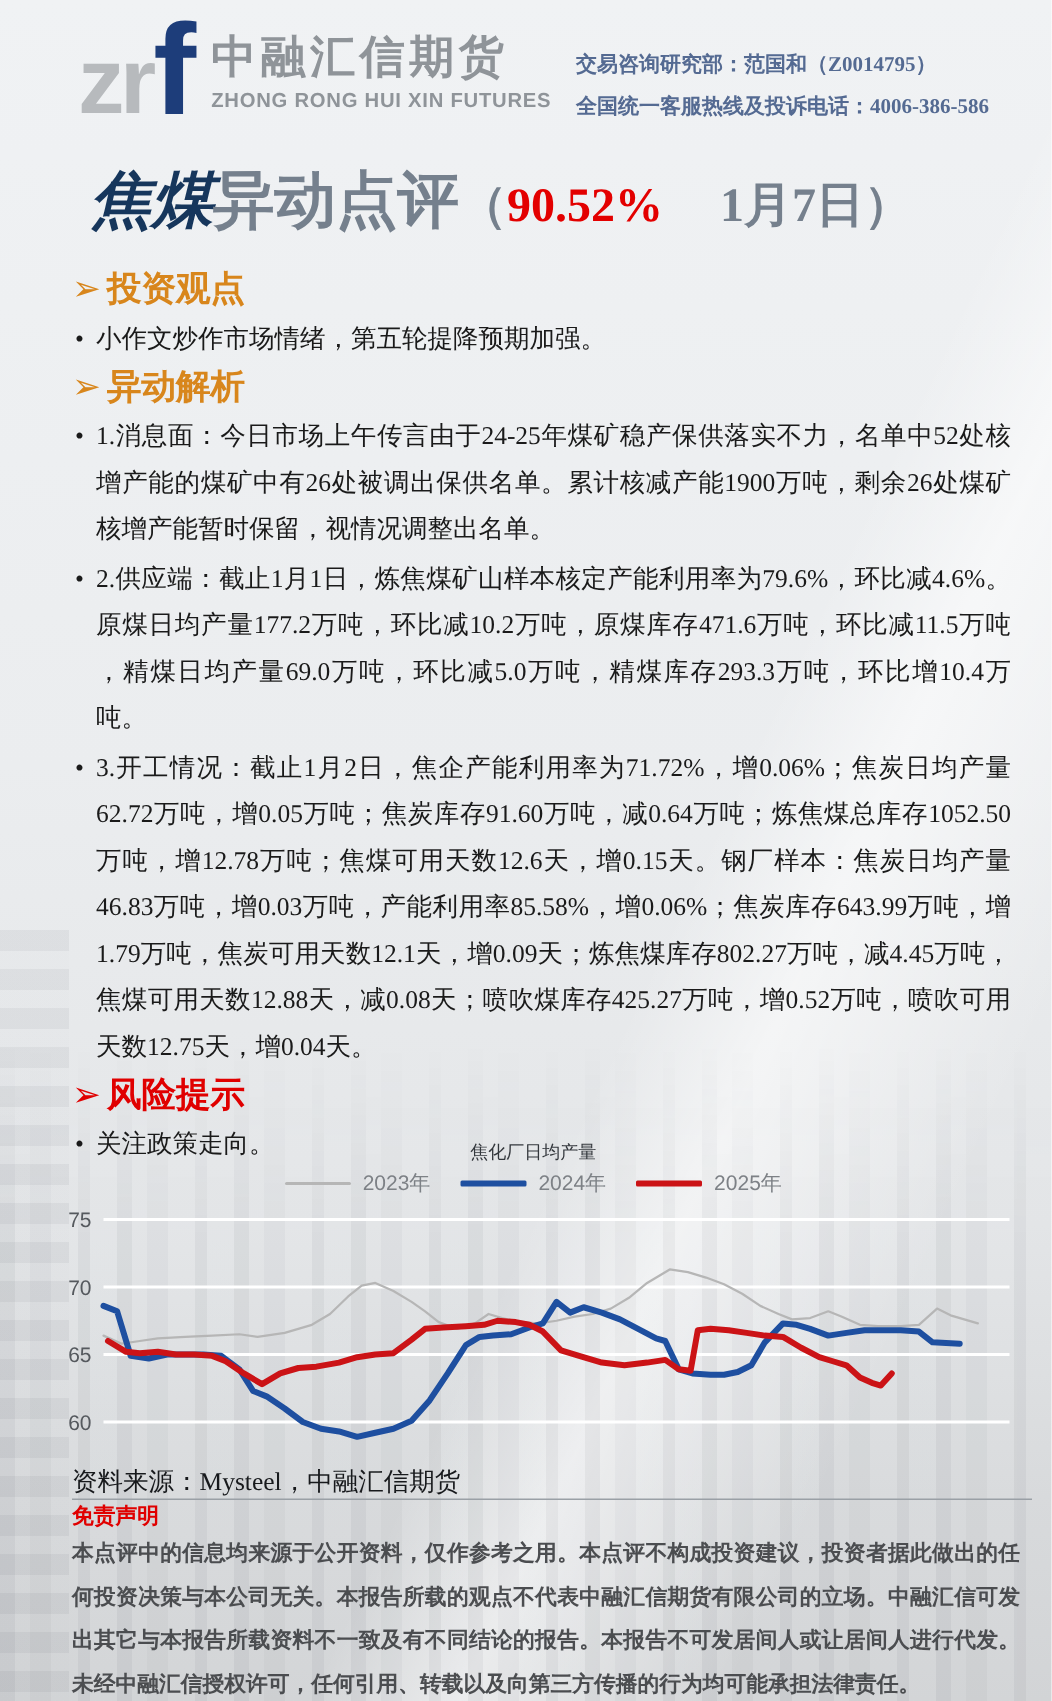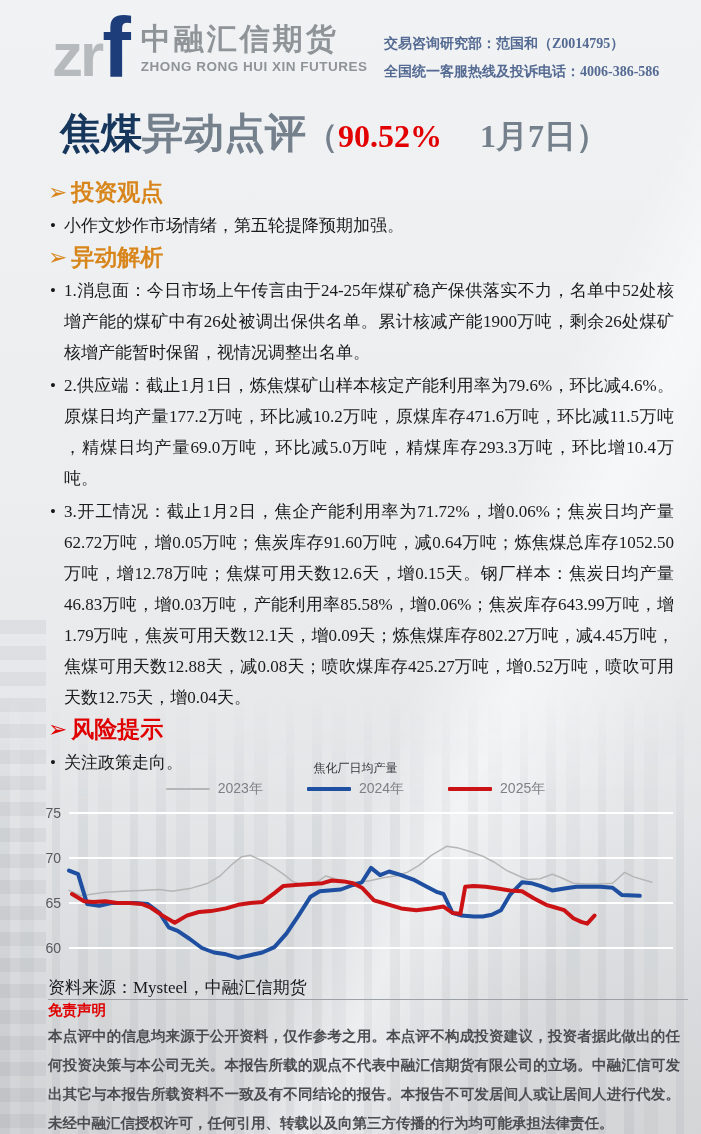--- a/index.html
+++ b/index.html
@@ -22,38 +22,38 @@
   .logo{position:absolute;top:12px;left:52px;display:flex;align-items:flex-start;}
   .logo-zr{font-family:"Liberation Sans",sans-serif;font-weight:bold;font-size:62px;line-height:70px;color:#b7babd;letter-spacing:-3px;margin-top:8px;}
   .logo-f{font-family:"Liberation Sans",sans-serif;font-weight:bold;font-size:86px;line-height:78px;color:#1d3d7a;margin:-4px 10px 0 1px;}
   .logo-names{margin-top:10px;}
   .logo-cn{font-weight:bold;font-size:30px;line-height:34px;color:#8f9499;letter-spacing:3px;font-family:"Liberation Sans",sans-serif;}
   .logo-en{font-size:13.5px;color:#8f9499;letter-spacing:.5px;font-family:"Liberation Sans",sans-serif;margin-top:3px;font-weight:bold;}
   .contact{position:absolute;top:30px;left:384px;font-weight:bold;font-size:14px;line-height:28px;color:#546a92;}
 
   
   .doc-title{position:absolute;top:106px;left:60px;font-weight:bold;white-space:nowrap;}
-  .t-coal{font-size:41px;color:#16365c;}
+  .t-coal{font-size:41px;color:#16365c;font-style:italic;}
   .t-rest{font-size:41px;color:#75808d;}
   .t-paren{font-size:32px;color:#75808d;}
   .t-pct{font-size:32px;color:#e30000;}
   .t-date{font-size:32px;color:#75808d;margin-left:38px;}
 
   
   .content{position:absolute;top:176px;left:48px;width:626px;}
   .sec-head{font-family:"Liberation Sans","DejaVu Sans",sans-serif;font-weight:bold;font-size:23px;line-height:24px;margin:4px 0 6px 0;color:#d8861c;}
   .sec-head::before{content:"➢";margin-right:4px;font-weight:normal;}
   .sec-head.risk{color:#e00000;}
   .bullet{position:relative;padding-left:16px;font-size:17px;line-height:31px;margin:0 0 2px 0;text-align:justify;}
   .bullet::before{content:"•";position:absolute;left:2px;top:0;color:#1a1a1a;}
 
   
   .chart{position:absolute;top:758px;left:28px;width:655px;text-align:center;}
   .chart-title{font-family:"Liberation Sans","DejaVu Sans",sans-serif;font-size:12px;color:#33373c;line-height:20px;margin-bottom:3px;}
-  .legend{display:flex;justify-content:center;align-items:center;gap:44px;height:16px;margin-bottom:2px;text-align:right;}
+  .legend{display:flex;justify-content:center;align-items:center;gap:20px;height:16px;margin-bottom:2px;text-align:right;}
   .legend-item{display:inline-flex;align-items:center;gap:8px;}
   .swatch{display:inline-block;width:44px;border-radius:1px;}
   .legend-label{font-family:"Liberation Sans","DejaVu Sans",sans-serif;font-size:14px;color:#7d8186;}
   .gridline{stroke:#ffffff;stroke-width:2;}
   .ytick{font-family:"Liberation Sans","DejaVu Sans",sans-serif;font-size:14px;fill:#55595e;text-anchor:end;}
 
   
   .source{position:absolute;top:976px;left:48px;font-size:17px;color:#17191c;}
   .rule{position:absolute;top:999px;left:48px;width:640px;height:1px;background:#9aa0a6;}
   .disc-title{position:absolute;top:1001px;left:48px;font-family:"Liberation Sans","DejaVu Sans",sans-serif;font-weight:bold;font-size:14.5px;color:#e00000;}

